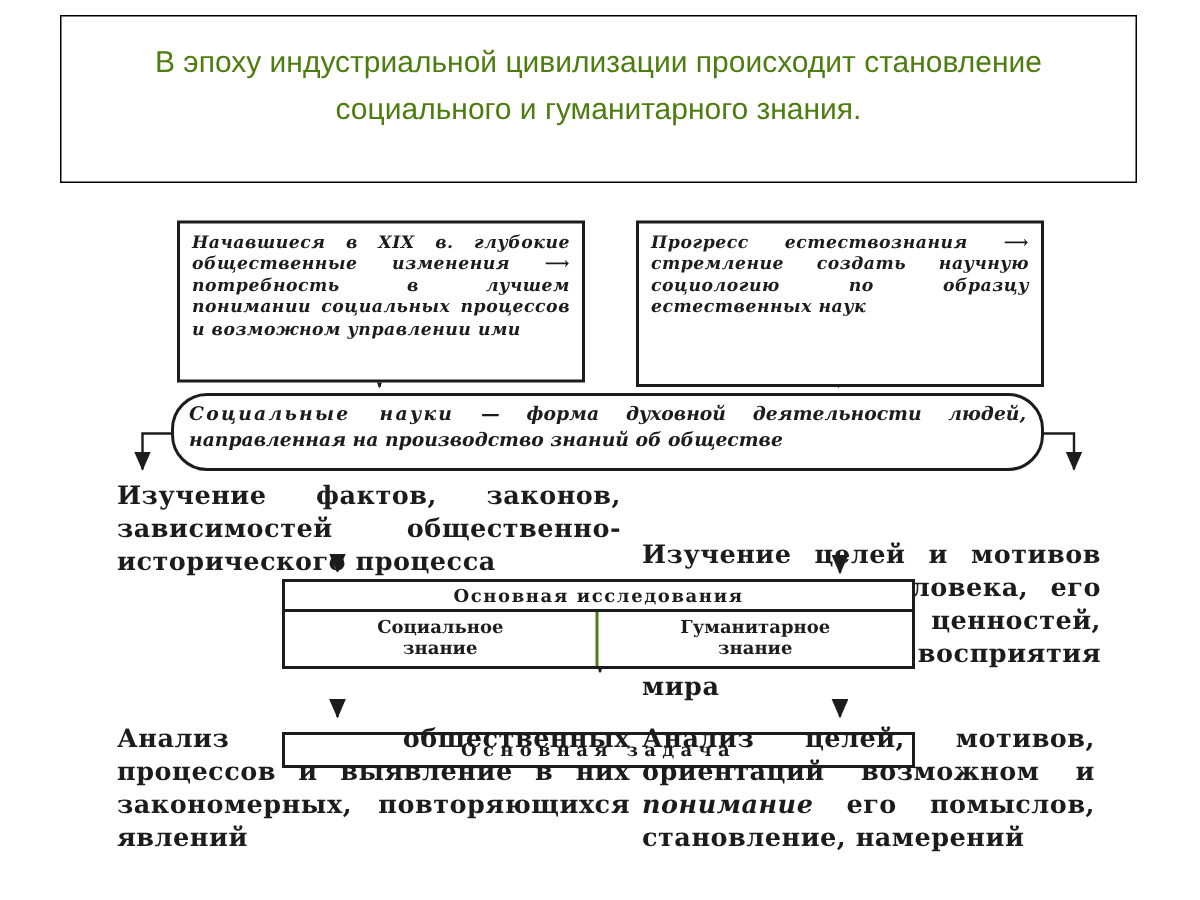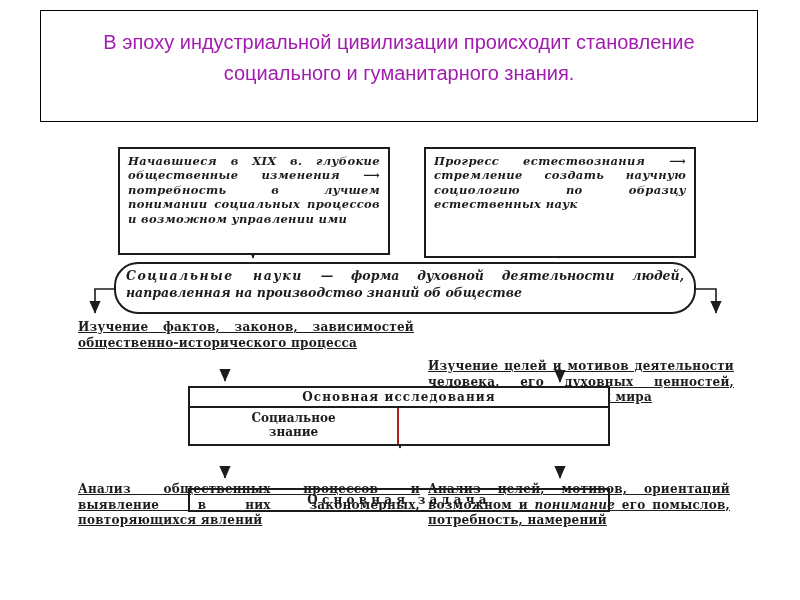--- a/index.html
+++ b/index.html
@@ -5,21 +5,21 @@
   * { margin:0; padding:0; box-sizing:border-box; }
   html,body { width:800px; height:600px; background:#ffffff; }
   body { position:relative; font-family:"DejaVu Serif", serif; color:#1c1c1c; overflow:hidden; }
 
   .title-box {
     position:absolute; left:40px; top:10px; width:718px; height:112px;
     border:1.5px solid #000; background:#fff; padding:16px 62px 0; text-align:center;
   }
   .title {
     font-family:"Liberation Sans", sans-serif; font-size:20px; line-height:1.55;
-    color:#a21caf;
+    color:#4d7c0f;
   }
 
   .dbox {
     position:absolute; border:2px solid #1c1c1c; background:#fff;
     font-weight:700;
   }
   .cause {
     font-size:11.5px; line-height:1.26; padding:5px 8px;
     text-align:justify; letter-spacing:0.03em;font-style:italic;
   }
@@ -28,37 +28,37 @@
 
   #definition {
     left:114px; top:262px; width:582px; height:52px;
     font-style:italic; font-size:12.5px; line-height:1.32; padding:4px 10px;
     text-align:justify;
     border-radius:24px;
   }
   #definition .term { letter-spacing:0.12em; }
 
   .plain {
-    position:absolute; font-weight:700; font-size:12px; line-height:1.3;
-    text-align:justify; letter-spacing:0.02em;text-decoration:underline;
+    position:absolute; font-weight:700; font-size:17px; line-height:1.3;
+    text-align:justify; letter-spacing:0.02em;
   }
   #study-left  { left:78px;  top:320px; width:336px; }
   #study-right { left:428px; top:320px; width:306px;margin-top:39px; }
 
   #result { left:188px; top:386px; width:422px; height:60px; font-size:12px; }
   .result-header {
     height:20px; border-bottom:2px solid #1c1c1c;
     display:flex; align-items:center; justify-content:center; letter-spacing:0.09em;
   }
   .result-cells { display:flex; height:36px; }
   .result-cell {
     width:50%; display:flex; align-items:center; justify-content:center;
     text-align:center; line-height:1.15; padding:2px 4px;
   }
-  .result-cell:first-child { border-right:2px solid #b91c1c; }
+  .result-cell:first-child { border-right:2px solid #4d7c0f; }
   .result-cell span { display:inline-block; max-width:100px; }
 
   #task {
     left:188px; top:452px; width:422px; height:24px;
     display:flex; align-items:center; justify-content:center;
     letter-spacing:0.35em; font-size:12px;margin-top:36px;
   }
 
   #analysis-left  { left:78px;  top:482px; width:342px; }
   #analysis-right { left:428px; top:482px; width:302px; }
@@ -105,24 +105,27 @@
   <div class="plain" id="study-left">Изучение фактов, законов, зависимостей общественно-исторического процесса</div>
 
   <div class="plain" id="study-right">Изучение целей и мотивов деятельности человека, его духовных ценностей, личностного восприятия мира</div>
 
   <div class="dbox" id="result">
     <div class="result-header">Основная исследования</div>
     <div class="result-cells">
       <div class="result-cell">
         <span>Социальное знание</span>
       </div>
+      <div class="result-cell">
+        <span>Гуманитарное знание</span>
+      </div>
     </div>
   </div>
 
   <div class="dbox" id="task">Основная задача</div>
 
   <div class="plain" id="analysis-left">Анализ общественных процессов и выявление в них закономерных, повторяющихся явлений</div>
 
   <div class="plain" id="analysis-right">
-    <span>Анализ целей, мотивов, ориентаций возможном и </span><span class="em">понимание</span><span> его помыслов, потребность, намерений</span>
+    <span>Анализ целей, мотивов, ориентаций возможном и </span><span class="em">понимание</span><span> его помыслов, становление, намерений</span>
   </div>
 
 </div>
 
 </body></html>

